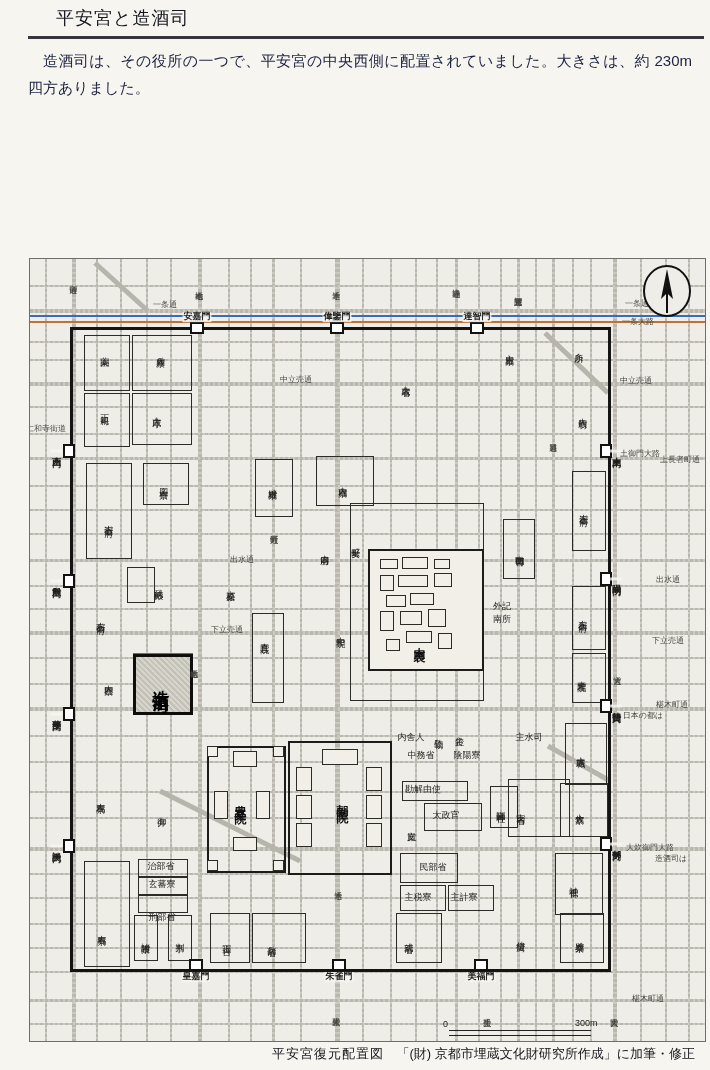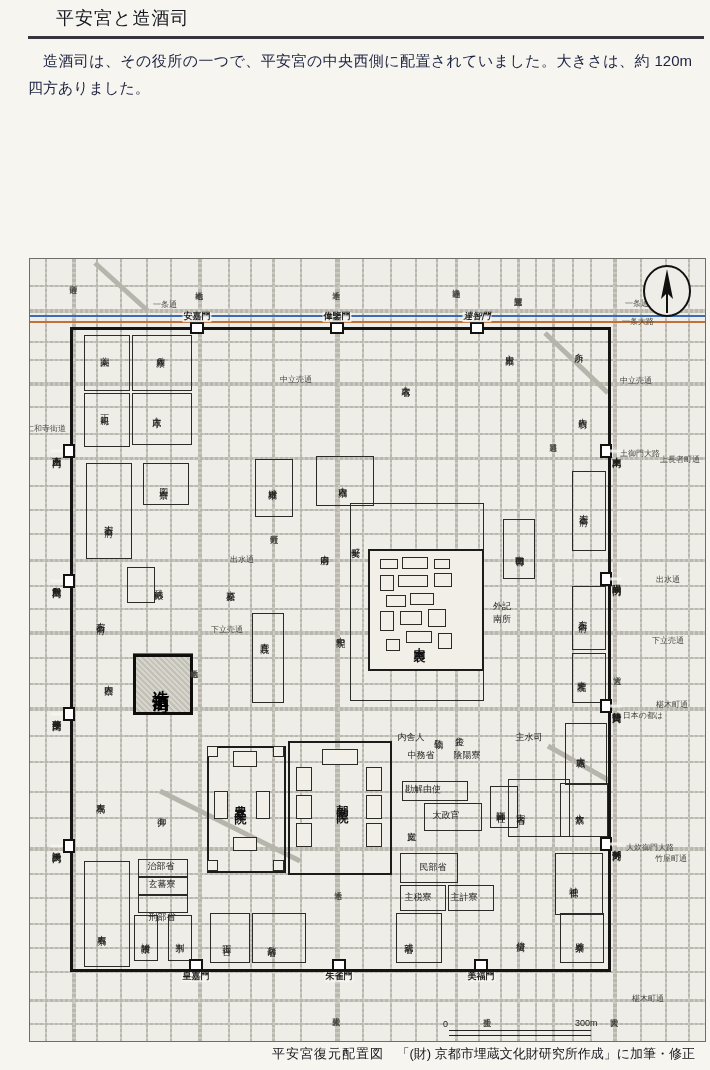--- a/index.html
+++ b/index.html
@@ -41,21 +41,21 @@
   .caption .main{font-size:13px;letter-spacing:1px;}
   .caption .credit{font-size:13px;margin-left:8px;}
 </style>
 </head>
 <body>
 
 <div class="page">
   <div class="title">平安宮と造酒司</div>
   <div class="rule"></div>
   <div class="body-text">
-    <p>造酒司は、その役所の一つで、平安宮の中央西側に配置されていました。大きさは、約 120m 四方ありました。</p>
+    <p>造酒司は、その役所の一つで、平安宮の中央西側に配置されていました。大きさは、約 230m 四方ありました。</p>
   </div>
 
   <div class="map-frame">
     <div class="map-canvas">
         <div class="street sv" style="left: 15px; width: 2px;"></div>
         <div class="street sv" style="left: 42px; width: 4px;"></div>
         <div class="street sv" style="left: 66px; width: 2px;"></div>
         <div class="street sv" style="left: 90px; width: 2px;"></div>
         <div class="street sv" style="left: 116px; width: 2px;"></div>
         <div class="street sv" style="left: 140px; width: 2px;"></div>
@@ -187,21 +187,21 @@
         <div class="struct" style="left: 394px; top: 544px; width: 56px; height: 26px;"></div>
         <div class="struct" style="left: 372px; top: 522px; width: 64px; height: 18px;"></div>
         <div class="struct" style="left: 473px; top: 260px; width: 30px; height: 58px;"></div>
         <div class="sakebox" style="left: 103px; top: 395px; width: 54px; height: 55px;"></div>
         <div class="mlabel v sake" style="left: 130px; top: 423px;">造酒司</div>
         <div class="gsq" style="width: 14px; height: 12px; left: 160px; top: 63px;"></div>
         <div class="mlabel gate" style="left: 167px; top: 58px;">安嘉門</div>
         <div class="gsq" style="width: 14px; height: 12px; left: 300px; top: 63px;"></div>
         <div class="mlabel gate" style="left: 307px; top: 58px;">偉鑒門</div>
         <div class="gsq" style="width: 14px; height: 12px; left: 440px; top: 63px;"></div>
-        <div class="mlabel gate" style="left: 447px; top: 58px; font-style: italic;">達智門</div>
+        <div class="mlabel gate" style="left: 447px; top: 58px;">達智門</div>
         <div class="gsq" style="width: 14px; height: 12px; left: 159px; top: 700px;"></div>
         <div class="mlabel gate" style="left: 166px; top: 718px;">皇嘉門</div>
         <div class="gsq" style="width: 14px; height: 12px; left: 302px; top: 700px;"></div>
         <div class="mlabel gate" style="left: 309px; top: 718px;">朱雀門</div>
         <div class="gsq" style="width: 14px; height: 12px; left: 444px; top: 700px;"></div>
         <div class="mlabel gate" style="left: 451px; top: 718px;">美福門</div>
         <div class="gsq" style="width: 12px; height: 14px; top: 185px; left: 33px;"></div>
         <div class="mlabel gate v" style="top: 192px; left: 26px;">上西門</div>
         <div class="gsq" style="width: 12px; height: 14px; top: 315px; left: 33px;"></div>
         <div class="mlabel gate v" style="top: 322px; left: 26px;">殷富門</div>
@@ -235,21 +235,21 @@
         <div class="mlabel st" style="left: 638px; top: 382px;">下立売通</div>
         <div class="mlabel v st" style="left: 163px; top: 404px;">七本松通</div>
         <div class="mlabel v st" style="left: 522px; top: 178px;">日暮通</div>
         <div class="mlabel v st" style="left: 307px; top: 626px;">千本通</div>
         <div class="mlabel v st" style="left: 586px; top: 411px;">大宮通</div>
         <div class="mlabel st" style="left: 610px; top: 195px;">土御門大路</div>
         <div class="mlabel st" style="left: 650px; top: 201px;">上長者町通</div>
         <div class="mlabel st" style="left: 613px; top: 457px;">日本の都は</div>
         <div class="mlabel st" style="left: 642px; top: 446px;">椹木町通</div>
         <div class="mlabel st" style="left: 620px; top: 589px;">大炊御門大路</div>
-        <div class="mlabel st" style="left: 641px; top: 600px;">竹屋町通</div>
+        <div class="mlabel st" style="left: 641px; top: 600px;">造酒司は</div>
         <div class="mlabel st" style="left: 618px; top: 740px;">椹木町通</div>
         <div class="mlabel v st" style="left: 305px; top: 752px;">朱雀大路</div>
         <div class="mlabel v st" style="left: 456px; top: 753px;">壬生大路</div>
         <div class="mlabel v st" style="left: 583px; top: 753px;">大宮大路</div>
         <div class="mlabel v" style="left: 74px; top: 92px;">薬園</div>
         <div class="mlabel v" style="left: 130px; top: 92px;">兵庫寮</div>
         <div class="mlabel v" style="left: 74px; top: 150px;">正親司</div>
         <div class="mlabel v" style="left: 126px; top: 152px;">大蔵庁</div>
         <div class="mlabel v" style="left: 133px; top: 224px;">図書寮</div>
         <div class="mlabel v" style="left: 78px; top: 261px;">右近衛府</div>

